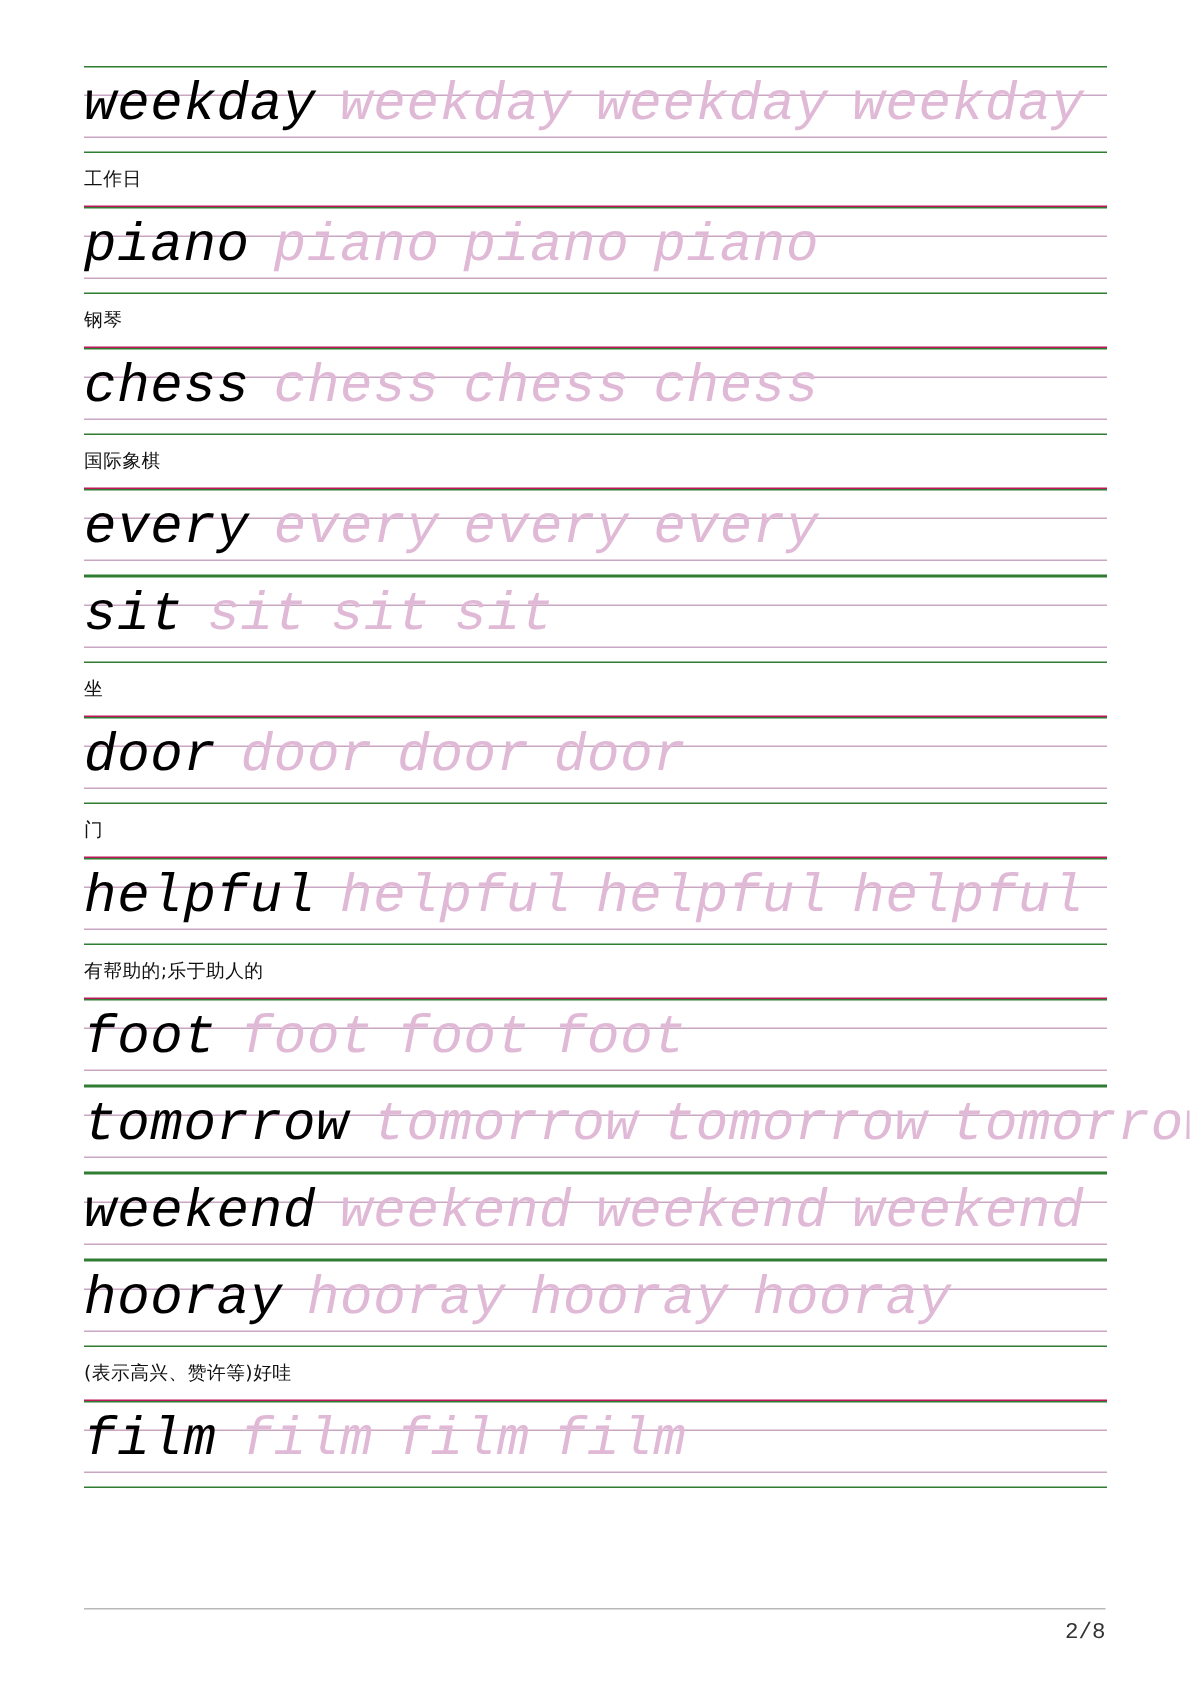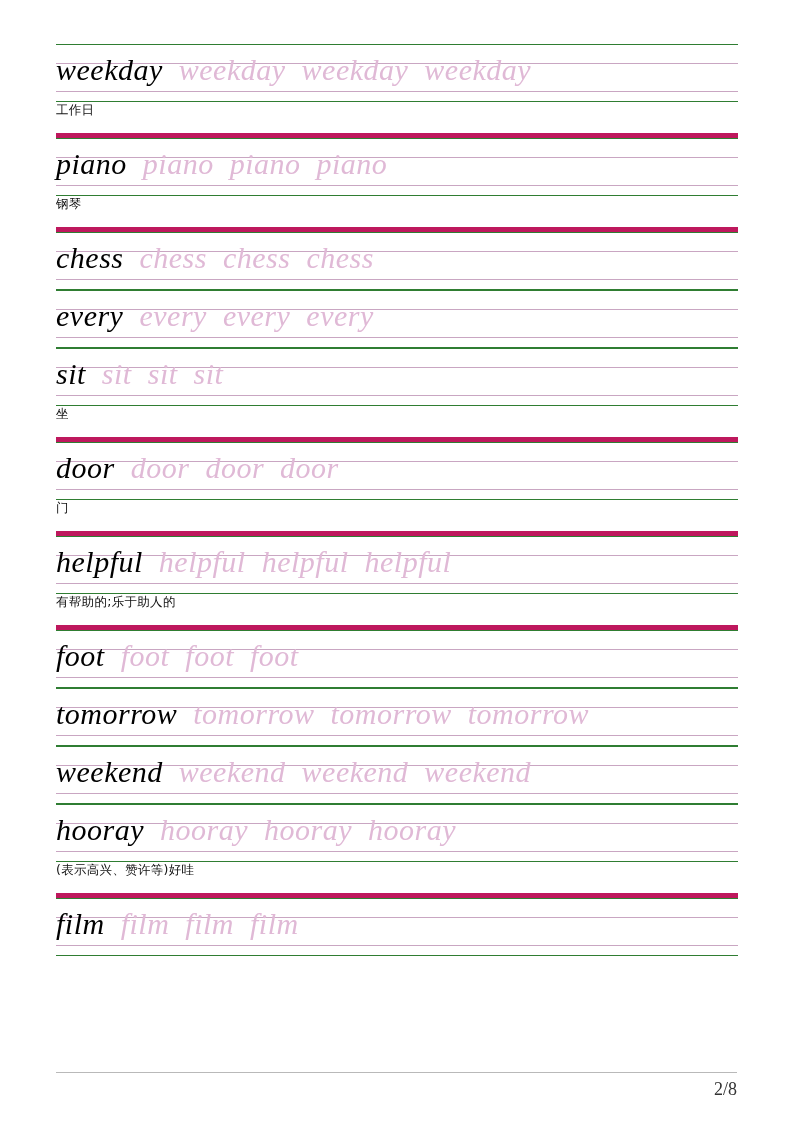--- a/index.html
+++ b/index.html
@@ -60,59 +60,60 @@
     left: 0;
     top: 0;
     height: 100%;
     display: flex;
     align-items: center;
     white-space: nowrap;
     padding-bottom: 7px;
     box-sizing: border-box;
   }
   .word {
-    font-family: Liberation Serif, serif;
+    font-family: Liberation Mono, monospace;
     font-style: italic;
-    font-size: 30px;
+    font-size: 36px;
     line-height: 1;
     letter-spacing: 0.5px;
   }
   .word.solid {
     color: #000000;
     margin-right: 16px;
   }
   .word.trace {
     color: #e0b9d6;
     margin-right: 16px;
   }
   .meaning-row {
     position: relative;
     height: 36px;
     box-sizing: border-box;
-    border-bottom: 5px solid #be185d;
+    border-bottom: 1px solid #be185d;
     display: flex;
+    align-items: center;
   }
   .meaning {
     font-family: "DejaVu Sans", sans-serif;
     font-size: 12.5px;
     color: #111111;
     letter-spacing: 0.3px;
   }
   .footer {
     position: absolute;
     left: 56px;
     right: 56px;
     top: 1072px;
     border-top: 1px solid #b9b9b9;
     padding-top: 6px;
     text-align: right;
   }
   .page-number {
-    font-family: Liberation Serif, serif;
-    font-size: 18px;
+    font-family: Liberation Mono, monospace;
+    font-size: 15px;
     color: #333333;
   }
 </style>
 </head>
 <body>
 
 <div class="page">
 
   <div class="sheet">
 
@@ -146,20 +147,23 @@
 
     <div class="entry">
       <div class="staff">
         <div class="words">
           <span class="word solid">chess</span>
           <span class="word trace">chess</span>
           <span class="word trace">chess</span>
           <span class="word trace">chess</span>
         </div>
       </div>
+      <div class="meaning-row">
+        <span class="meaning">国际象棋</span>
+      </div>
     </div>
 
     <div class="entry">
       <div class="staff">
         <div class="words">
           <span class="word solid">every</span>
           <span class="word trace">every</span>
           <span class="word trace">every</span>
           <span class="word trace">every</span>
         </div>

